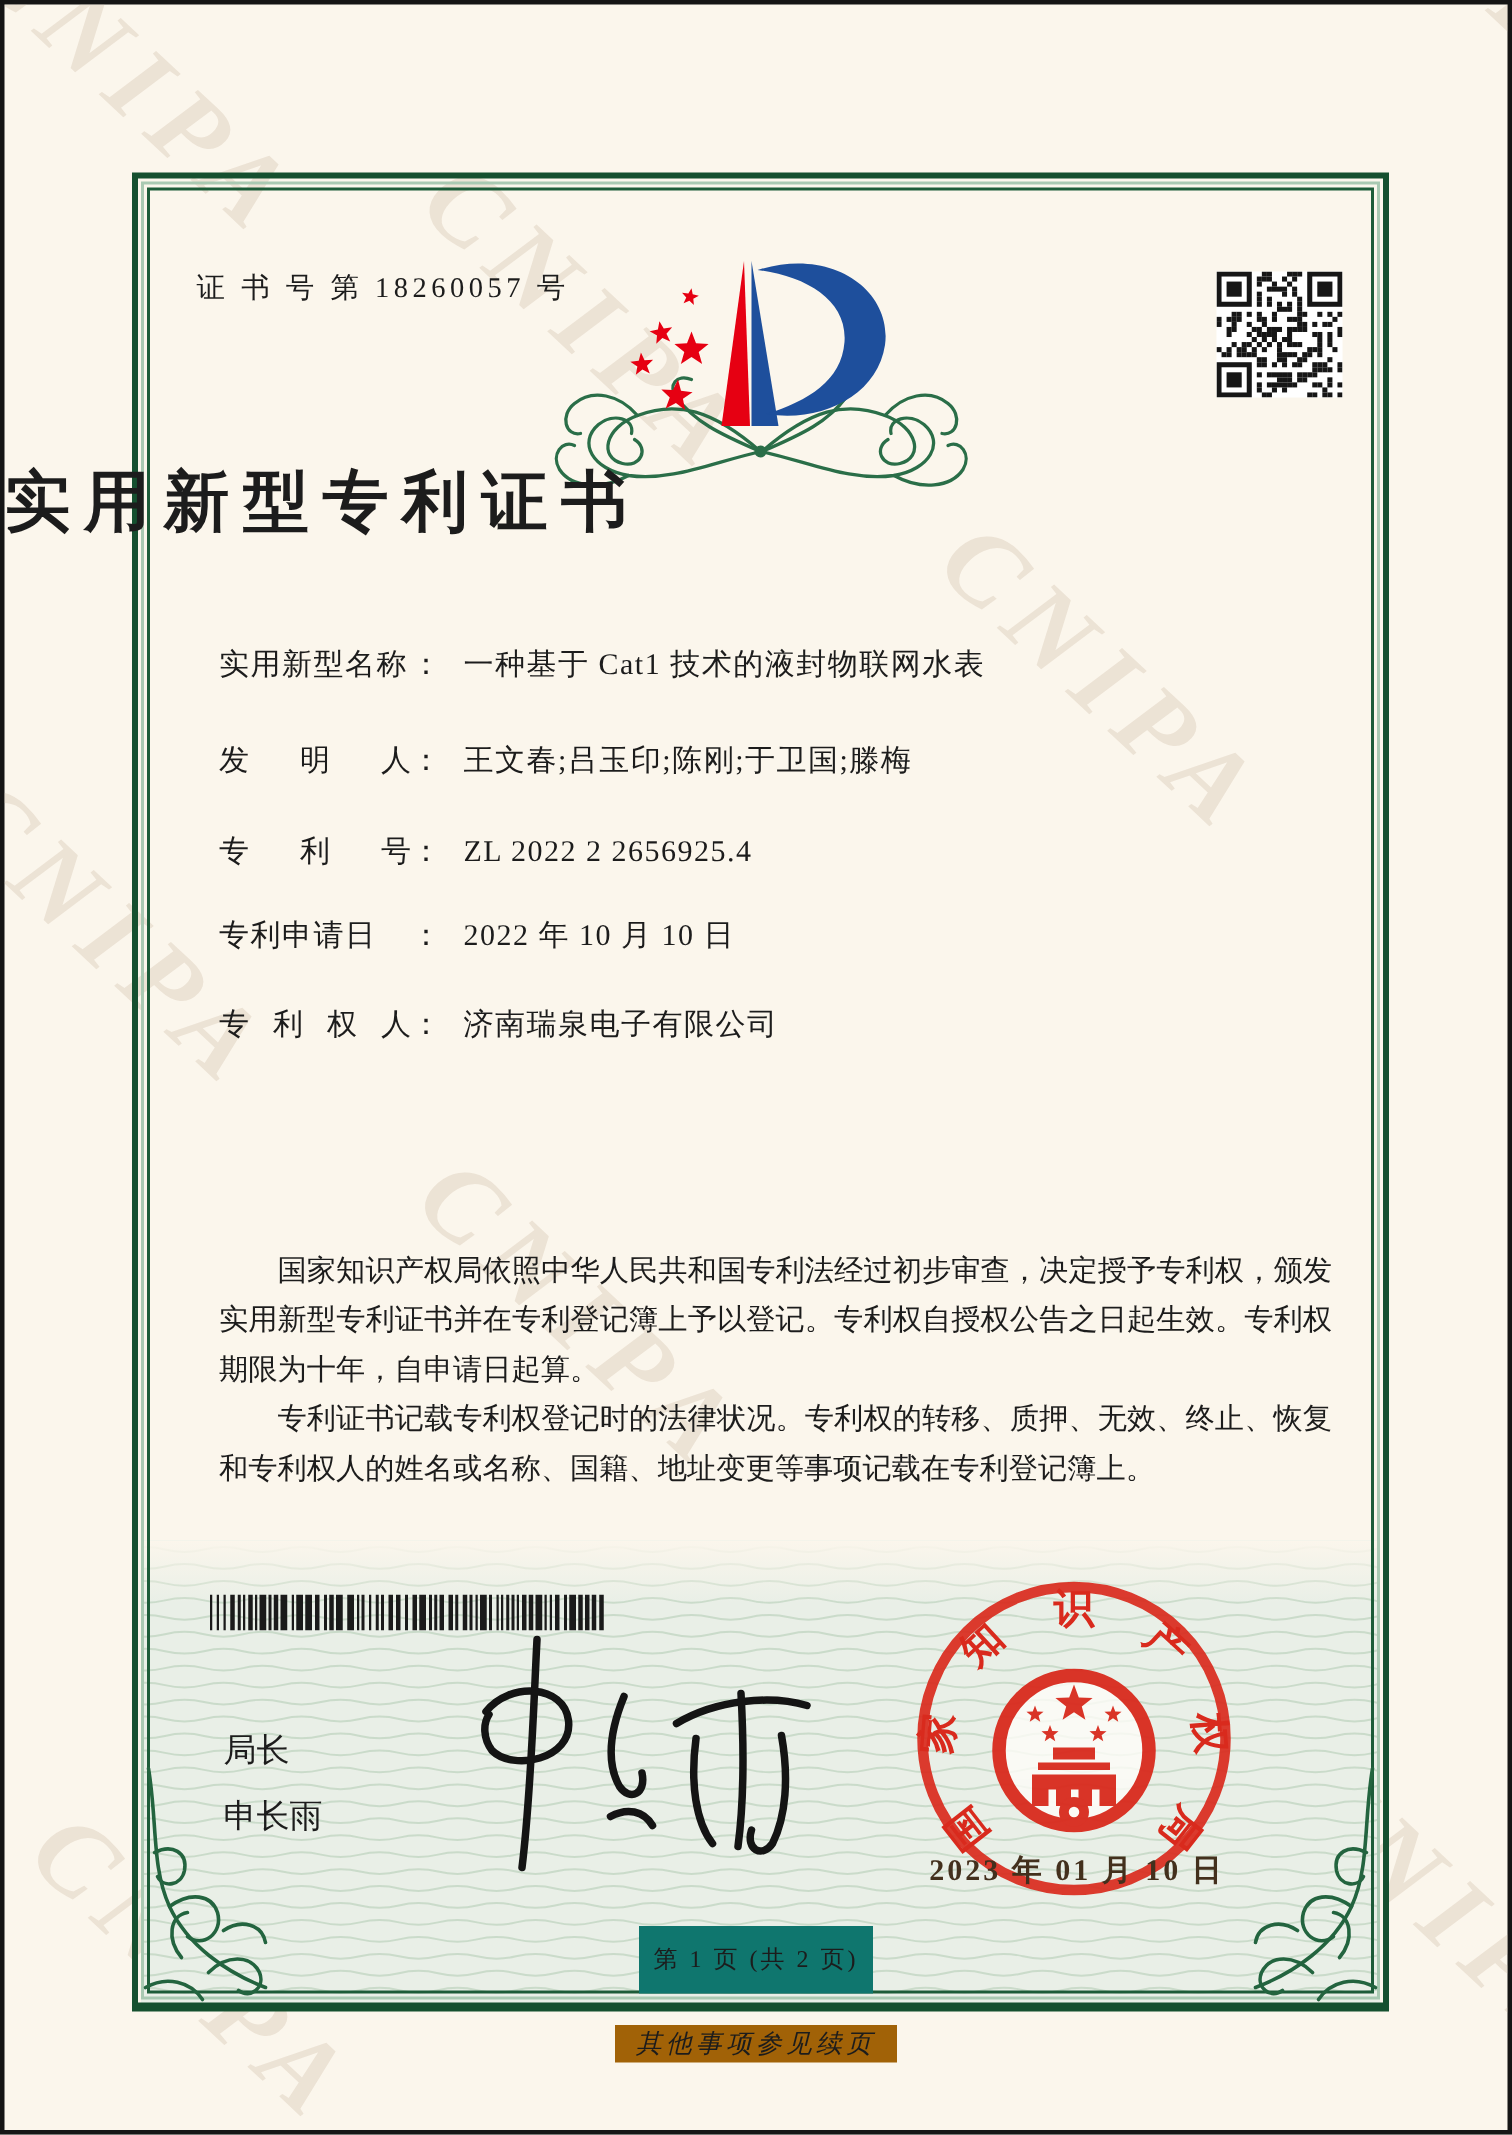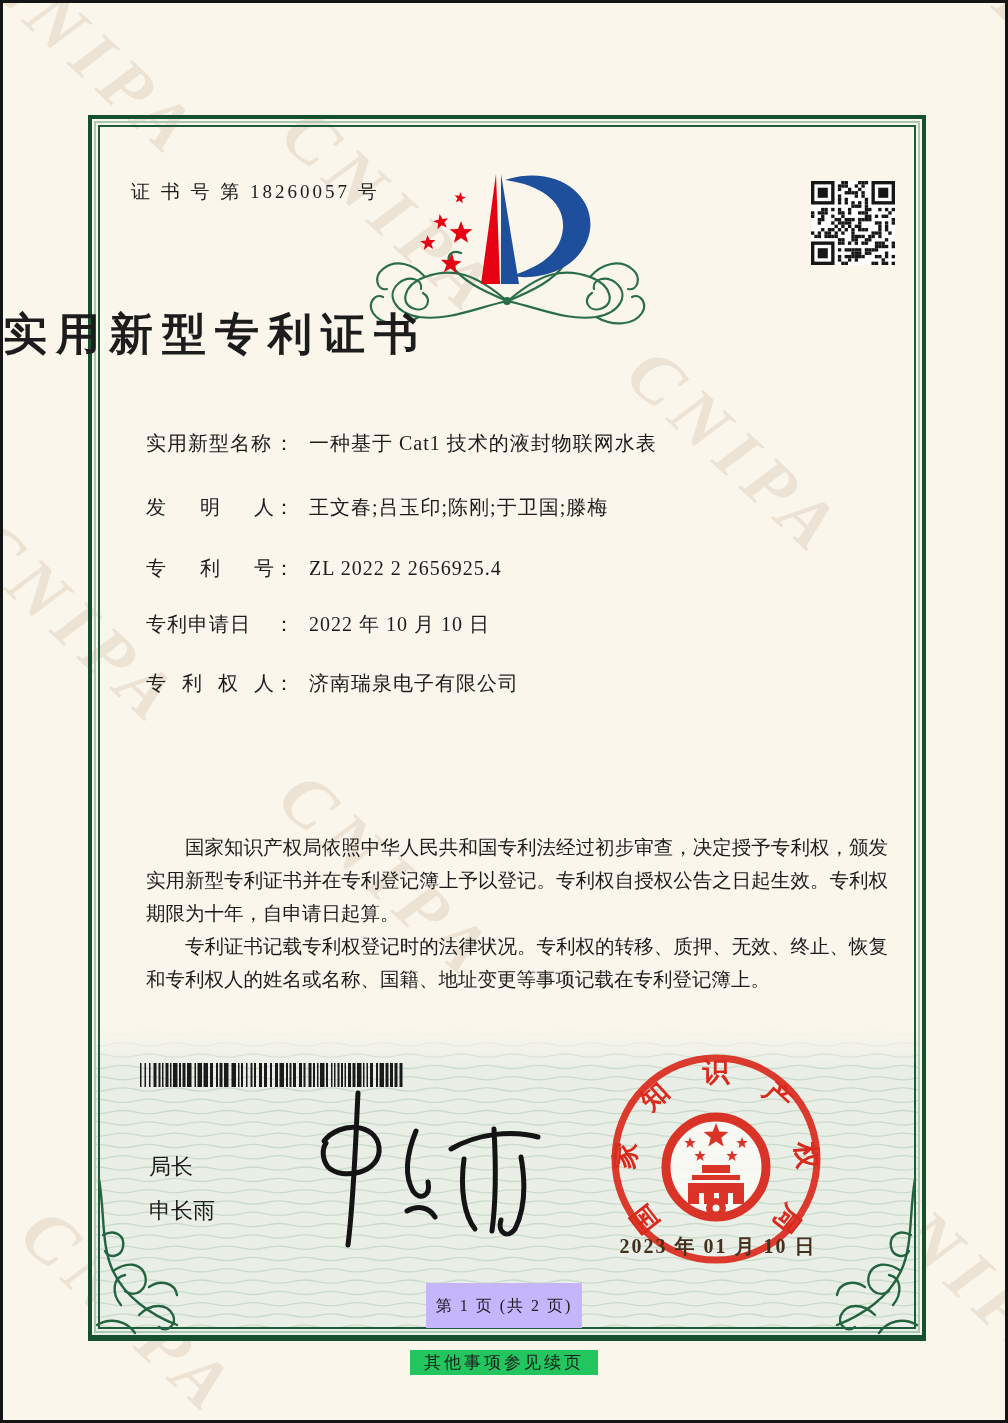--- a/index.html
+++ b/index.html
@@ -39,23 +39,23 @@
       text-align:justify;z-index:4;}
   .paras p{margin:0;text-indent:2em;}
   
   .barcode{position:absolute;left:137px;top:1060px;z-index:4;}
   .director{position:absolute;left:146px;top:1142px;font-size:22px;line-height:44px;z-index:4;}
   .signature{position:absolute;left:285px;top:1076px;z-index:4;}
   .seal{position:absolute;left:601px;top:1044px;width:224px;height:224px;z-index:5;}
   .seal-date{position:absolute;left:580px;top:1230px;width:270px;text-align:center;font-size:20px;
       letter-spacing:2px;color:#43301d;font-weight:bold;z-index:6;}
   .page-info{position:absolute;left:0;top:1293px;width:100%;text-align:center;font-size:16px;z-index:4;}
-  .page-info span{background:#c4b5fd;padding:14px 10px;letter-spacing:2px;}
+  .page-info span{background:#0f766e;padding:14px 10px;letter-spacing:2px;}
   .cont-note{position:absolute;left:0;top:1348px;width:100%;text-align:center;font-size:17px;z-index:4;}
-  .cont-note span{background:#22c55e;padding:3px 14px;letter-spacing:3px;}
+  .cont-note span{background:#a16207;padding:3px 14px;letter-spacing:3px;font-style:italic;}
 </style>
 </head>
 <body>
 
 <div class="page">
 
   <div class="wm" style="left:-44px;top:10px">CNIPA</div>
   <div class="wm" style="left:880px;top:-46px">CNIPA</div>
   <div class="wm" style="left:255px;top:168px">CNIPA</div>
   <div class="wm" style="left:600px;top:408px">CNIPA</div>

